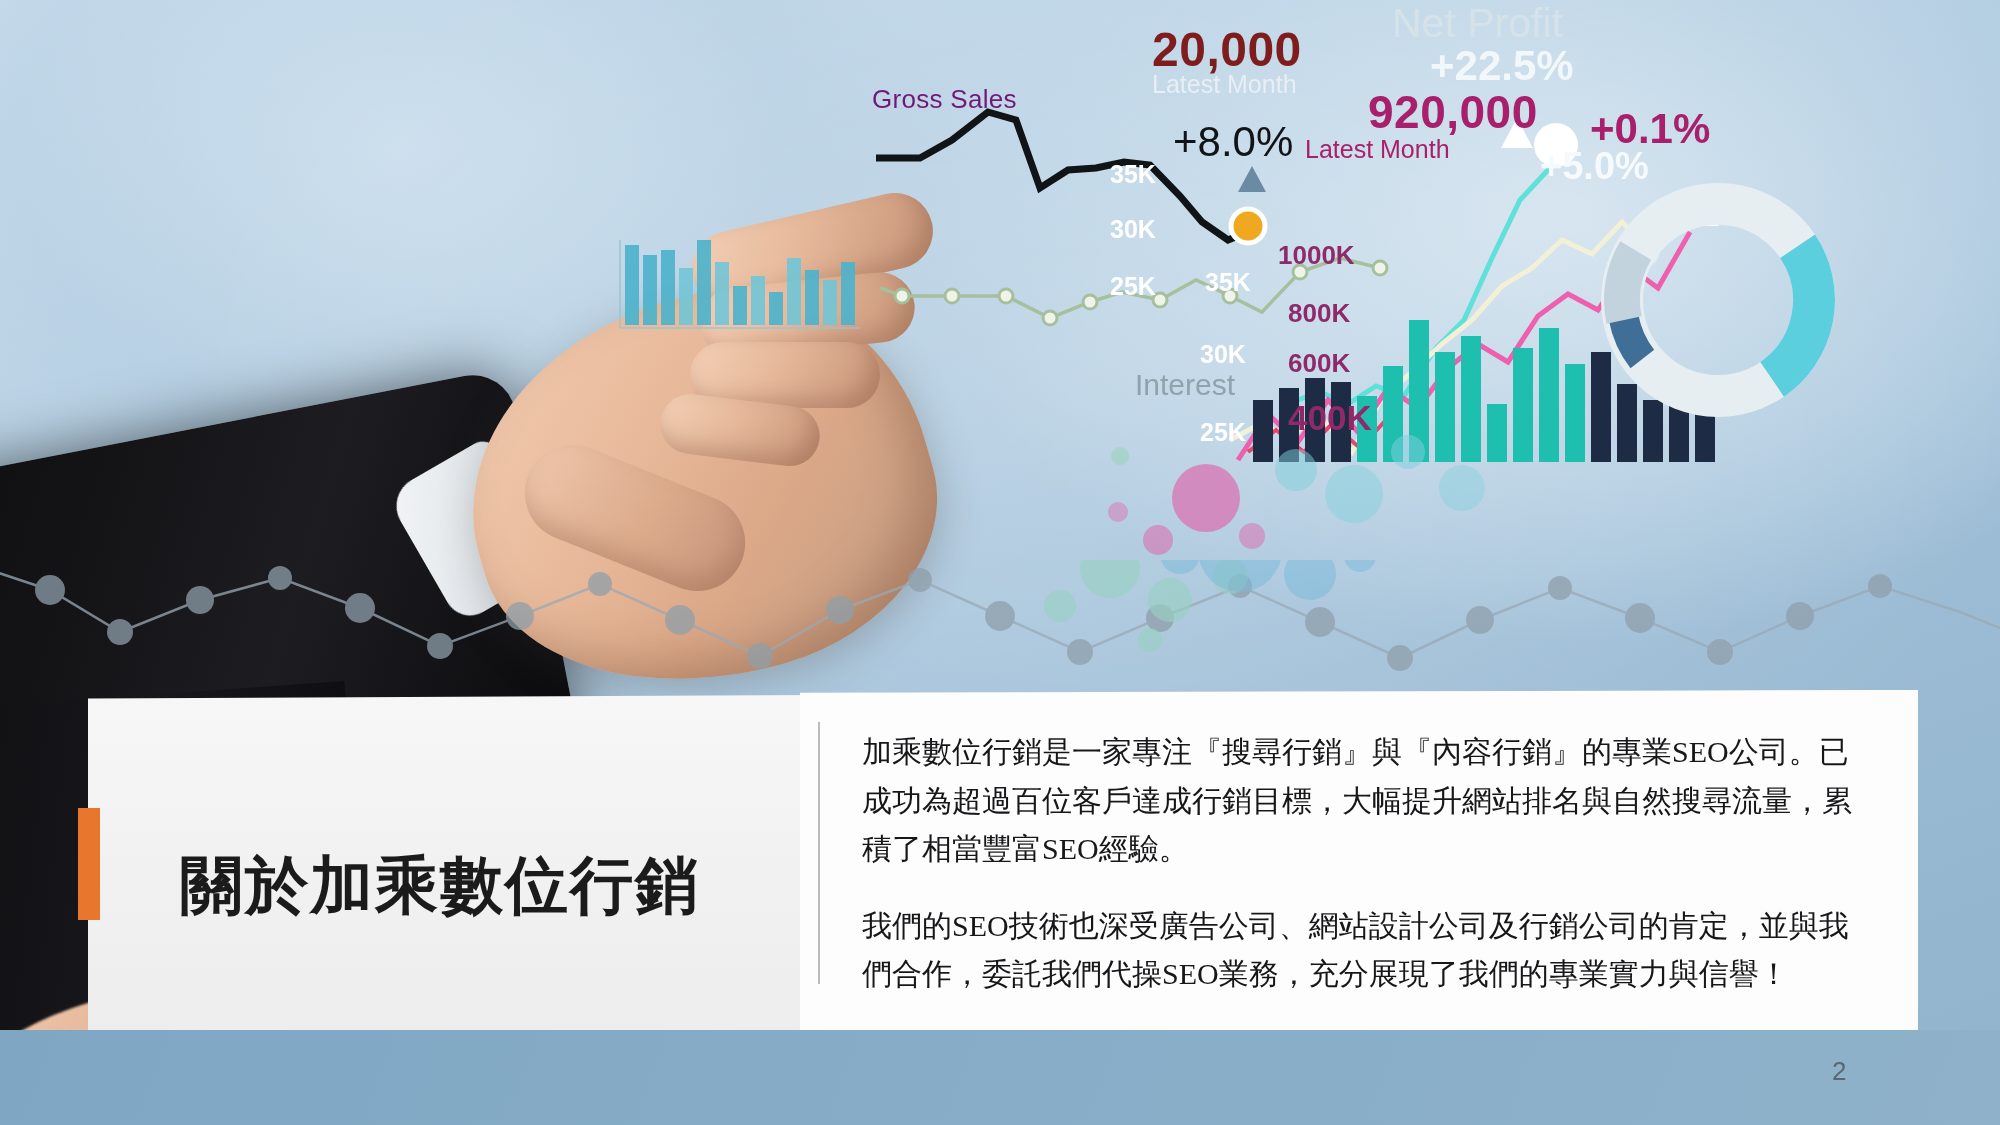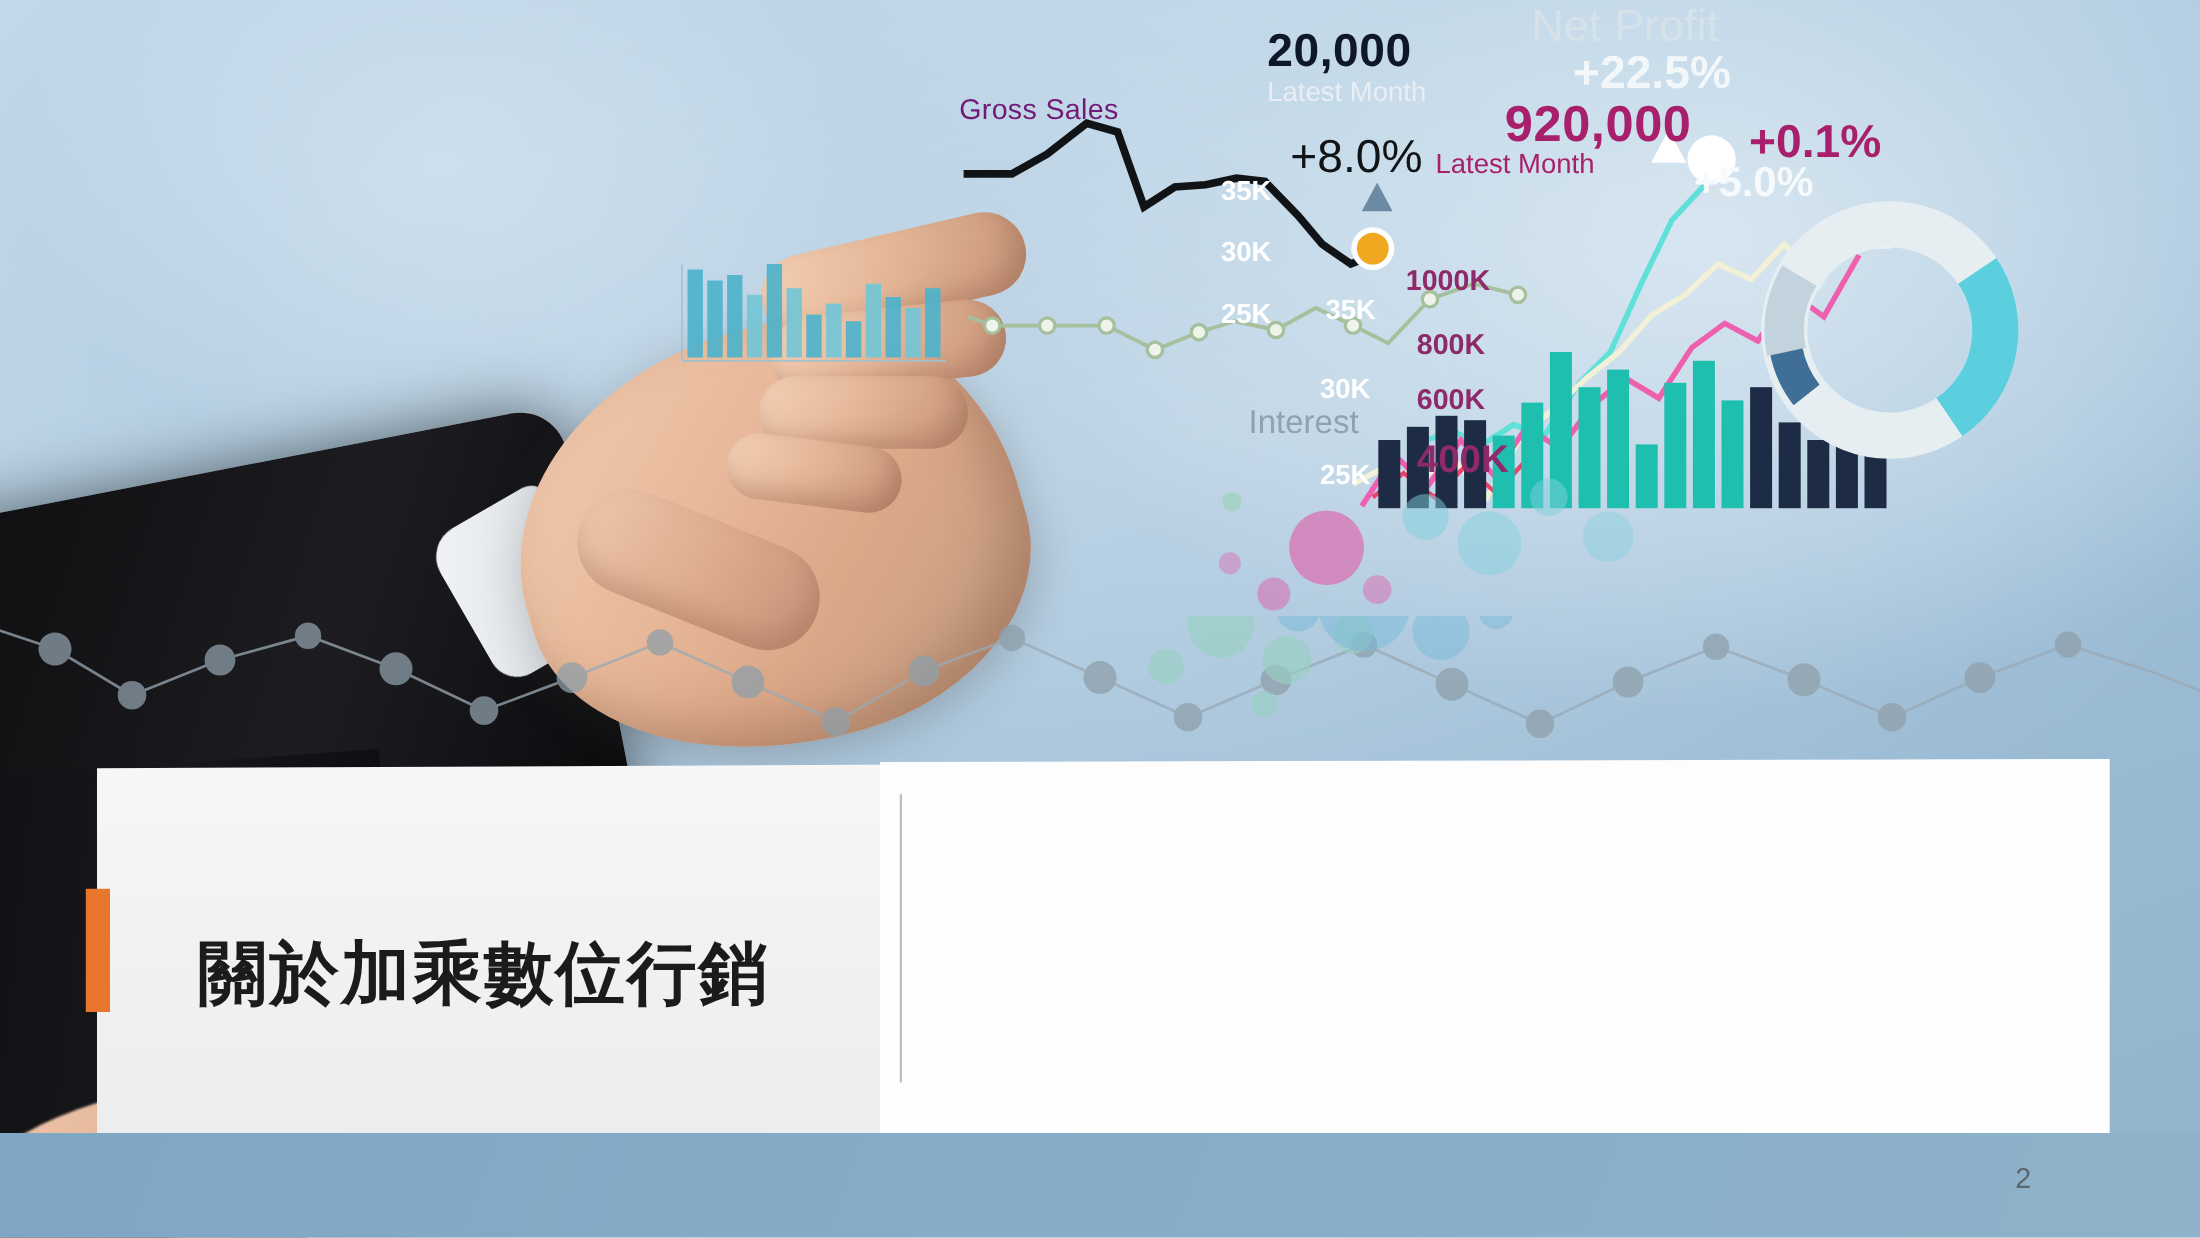--- a/index.html
+++ b/index.html
@@ -74,21 +74,21 @@
   }
 
   
   .netsvg{position:absolute;left:0;top:560px;width:2000px;height:230px;opacity:.75;}
 
   
   .charts{position:absolute;left:0;top:0;width:2000px;height:560px;}
   .lbl{position:absolute;font-family:"Liberation Sans",sans-serif;white-space:nowrap;}
 
   .l-gross{left:872px;top:84px;font-size:26px;color:#701a75;letter-spacing:.3px;}
-  .l-20000{left:1152px;top:22px;font-size:42px;font-weight:bold;color:#0f172a;letter-spacing:.5px;}
+  .l-20000{left:1152px;top:22px;font-size:48px;font-weight:bold;color:#7f1d1d;letter-spacing:.5px;}
   .l-20000s{left:1152px;top:70px;font-size:25px;color:#e8eef3;}
   .l-80{left:1141px;top:118px;font-size:42px;font-weight:normal;color:#111417;margin-left:32px;}
   .l-920{left:1368px;top:85px;font-size:46px;font-weight:bold;color:#a8206b;letter-spacing:.5px;}
   .l-920s{left:1305px;top:135px;font-size:25px;color:#a8206b;}
   .l-net{left:1392px;top:0px;font-size:41px;color:#d6e2ea;}
   .l-10{left:1430px;top:42px;font-size:42px;font-weight:bold;color:#f2f7fa;}
   .l-205{left:1590px;top:105px;font-size:42px;font-weight:bold;color:#a8206b;}
   .l-50{left:1540px;top:145px;font-size:38px;font-weight:bold;color:#f6fafc;}
 
   .t35a{left:1110px;top:160px;font-size:25px;font-weight:bold;color:#ffffff;}
@@ -333,16 +333,20 @@
   <div class="bottomband"></div>
 
   <div class="card"></div>
   <div class="card-white-right"></div>
   <div class="orange-bar"></div>
 
   <h1 class="title">關於加乘數位行銷</h1>
 
   <div class="divider"></div>
 
+  <div class="body">
+    <p>加乘數位行銷是一家專注『搜尋行銷』與『內容行銷』的專業SEO公司。已成功為超過百位客戶達成行銷目標，大幅提升網站排名與自然搜尋流量，累積了相當豐富SEO經驗。</p>
+    <p>我們的SEO技術也深受廣告公司、網站設計公司及行銷公司的肯定，並與我們合作，委託我們代操SEO業務，充分展現了我們的專業實力與信譽！</p>
+  </div>
 
   <div class="pagenum">2</div>
 
 </div>
 
 </body></html>

